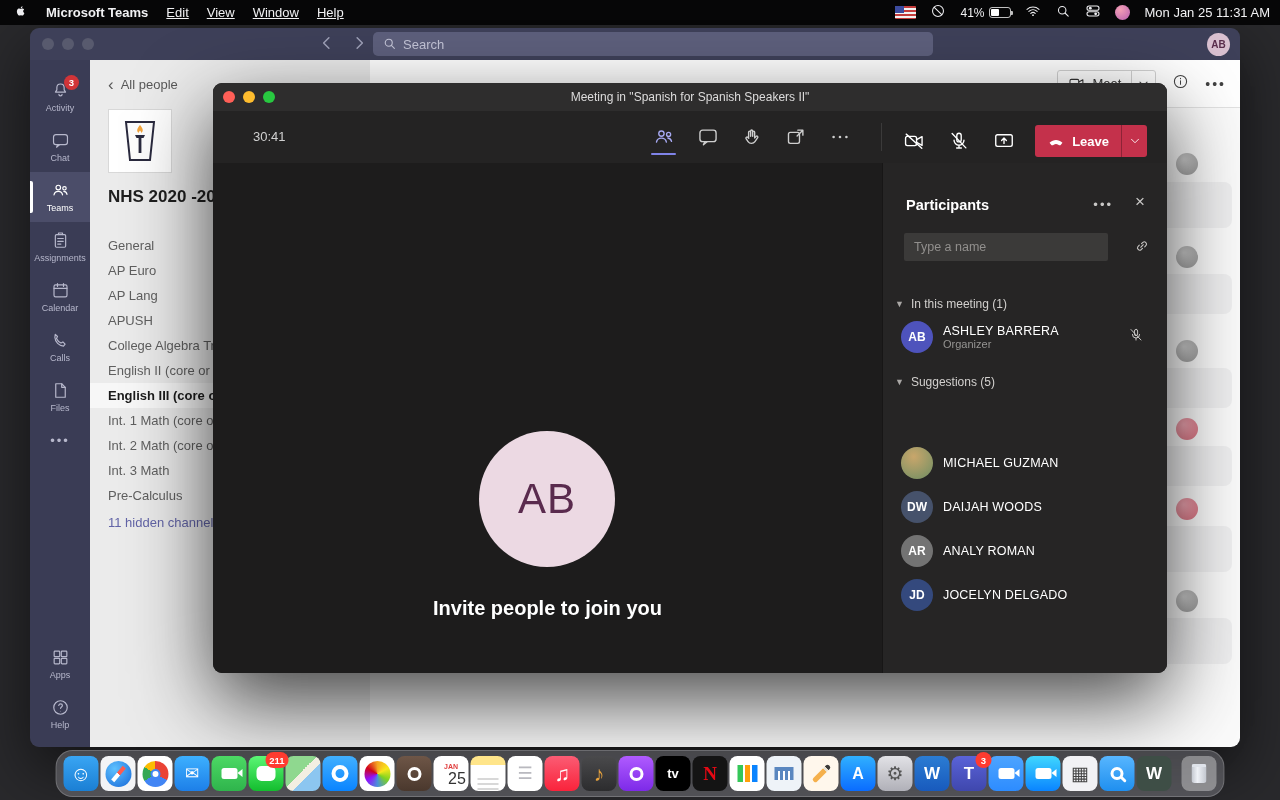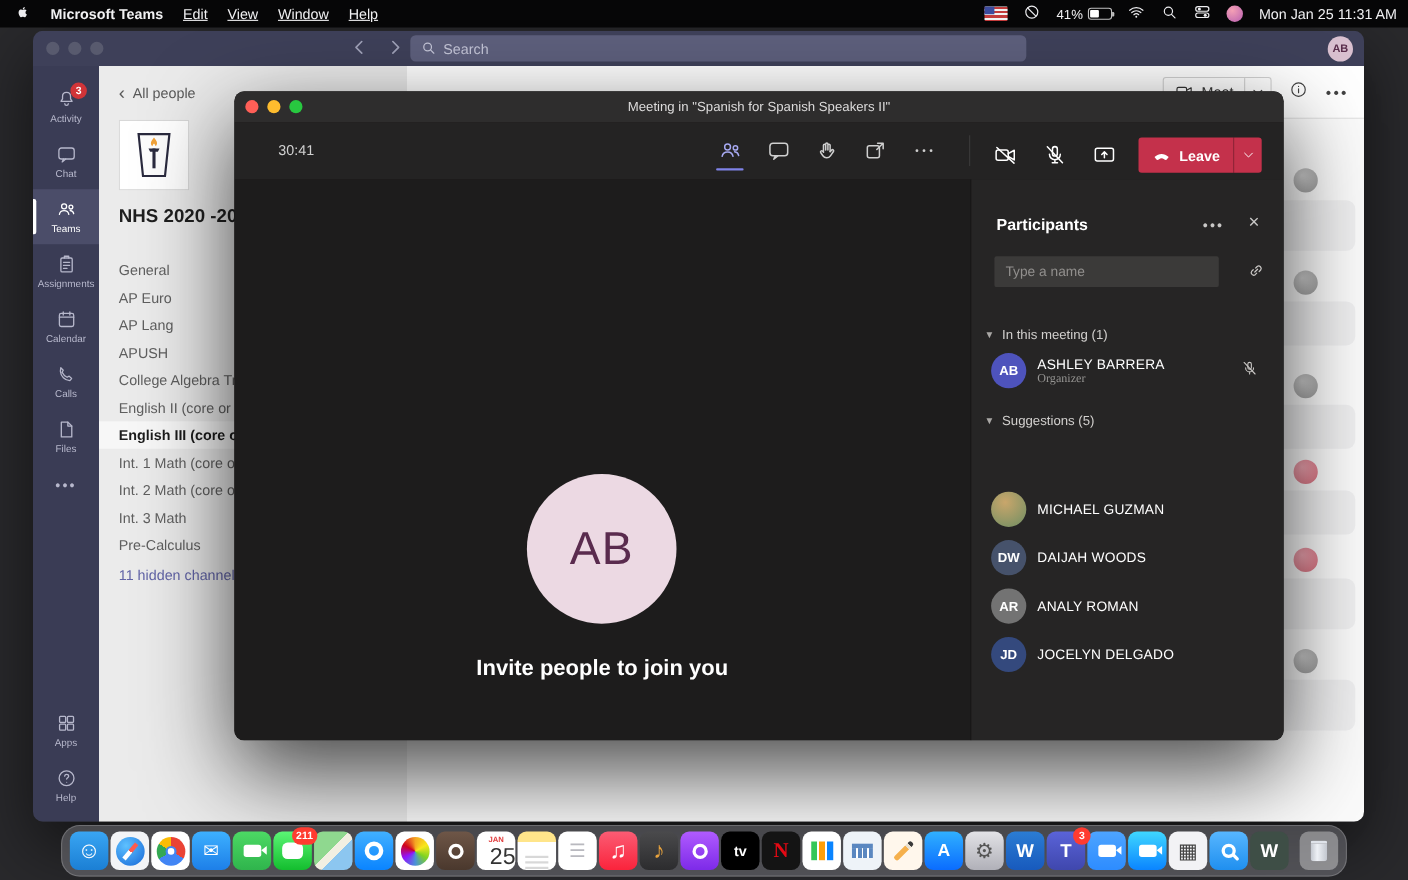--- a/index.html
+++ b/index.html
@@ -119,21 +119,21 @@
   .pp-row { position:absolute; left:10px; width:265px; height:40px; display:flex; align-items:center; gap:10px; padding-left:8px; cursor:pointer; }
   .pp-av { width:32px; height:32px; border-radius:50%; color:#fff; font-size:12px; font-weight:600;
     display:flex; align-items:center; justify-content:center; position:relative; flex:none; }
   .av-org { background:#4e53bc; }
   .av-0 { background:#0e700e; }
   .av-1 { background:radial-gradient(circle at 40% 30%,#c9a66b,#6e8e63); color:transparent;text-align:right; }
   .av-2 { background:#46526b; }
   .av-3 { background:#737373; }
   .av-4 { background:#34497d; }
   .pp-name { font-size:12.5px; color:#fff; letter-spacing:.2px; white-space:nowrap; }
-  .pp-role { font-size:11px; color:#959492; margin-top:0;font-family:Liberation Serif, serif; }
+  .pp-role { font-size:11px; color:#959492; margin-top:0; }
   .pp-mic { position:absolute; right:14px; color:#c8c6c4; }
 
   
   .dock { position:absolute; left:50%; bottom:3px; transform:translateX(-50%); display:flex; align-items:flex-end; gap:2px;
     padding:5px 7px; background:rgba(185,185,195,.30); border:1px solid rgba(255,255,255,.2); border-radius:17px; z-index:150; }
   .dock-item { width:35px; height:35px; border-radius:8px; display:flex; flex-direction:column; align-items:center; justify-content:center;
     font-size:21px; position:relative; cursor:pointer; flex:none; }
   .dock-badge { position:absolute; top:-4px; right:-5px; min-width:16px; height:16px; border-radius:8px; background:#ff3b30; color:#fff;
     font-size:9.5px; font-weight:700; display:flex; align-items:center; justify-content:center; padding:0 4px; z-index:2; }
   .dk-finder { background:linear-gradient(180deg,#39a5f3,#1b7fd4); color:#fff; }
@@ -152,21 +152,21 @@
   .bubbleshape::after { content:""; position:absolute; left:3px; bottom:-4px; border:4px solid transparent; border-top:5px solid #fff; }
   .dk-maps { background:linear-gradient(135deg,#8fd88f 0 45%,#f2efe2 45% 60%,#8cc6f0 60% 100%); }
   .dk-findmy { background:linear-gradient(180deg,#41b0ff,#0a84ff); }
   .ring { width:17px; height:17px; border:4px solid #fff; border-radius:50%; }
   .dk-photos { background:#fff; }
   .flower { width:26px; height:26px; border-radius:50%; background:conic-gradient(#f5a623,#f8e71c,#7ed321,#4a90d9,#9013fe,#d0021b,#f5a623); }
   .dk-photobooth { background:linear-gradient(180deg,#6e5647,#4a382d); }
   .ring.small { width:14px; height:14px; border-width:3px; }
   .dk-cal { background:#fff; }
   .cal-m { font-size:7px; color:#e03e3e; font-weight:700; line-height:1; margin-top:3px; }
-  .cal-d { font-size:21px; color:#333; line-height:1.1;margin-left:12px; }
+  .cal-d { font-size:16px; color:#333; line-height:1.1;margin-left:12px; }
   .dk-notes { background:linear-gradient(180deg,#ffe58a 0 26%,#fff 26% 100%); }
   .noteslines { width:21px; height:2px; background:#d8d8d8; box-shadow:0 5px 0 #d8d8d8,0 10px 0 #d8d8d8; margin-top:10px; }
   .dk-reminders { background:#fff; color:#b9b9bf; font-size:17px; }
   .dk-music { background:linear-gradient(180deg,#fb5c74,#fa233b); color:#fff; }
   .dk-garage { background:linear-gradient(180deg,#4a4a4c,#2c2c2e); color:#e8a33d; }
   .dk-podcasts { background:linear-gradient(180deg,#b05bff,#7d2ae8); }
   .dk-tv { background:#000; color:#fff; font-weight:700; font-size:13px; }
   .dk-netflix { background:#141414; color:#e50914; font-weight:700; font-size:19px; font-family:"Liberation Serif",serif; }
   .dk-numbers { background:#fff; }
   .bars { width:20px; height:17px; background:linear-gradient(90deg,#35c759 0 28%,transparent 28% 36%,#ff9f0a 36% 64%,transparent 64% 72%,#0a84ff 72% 100%); }

